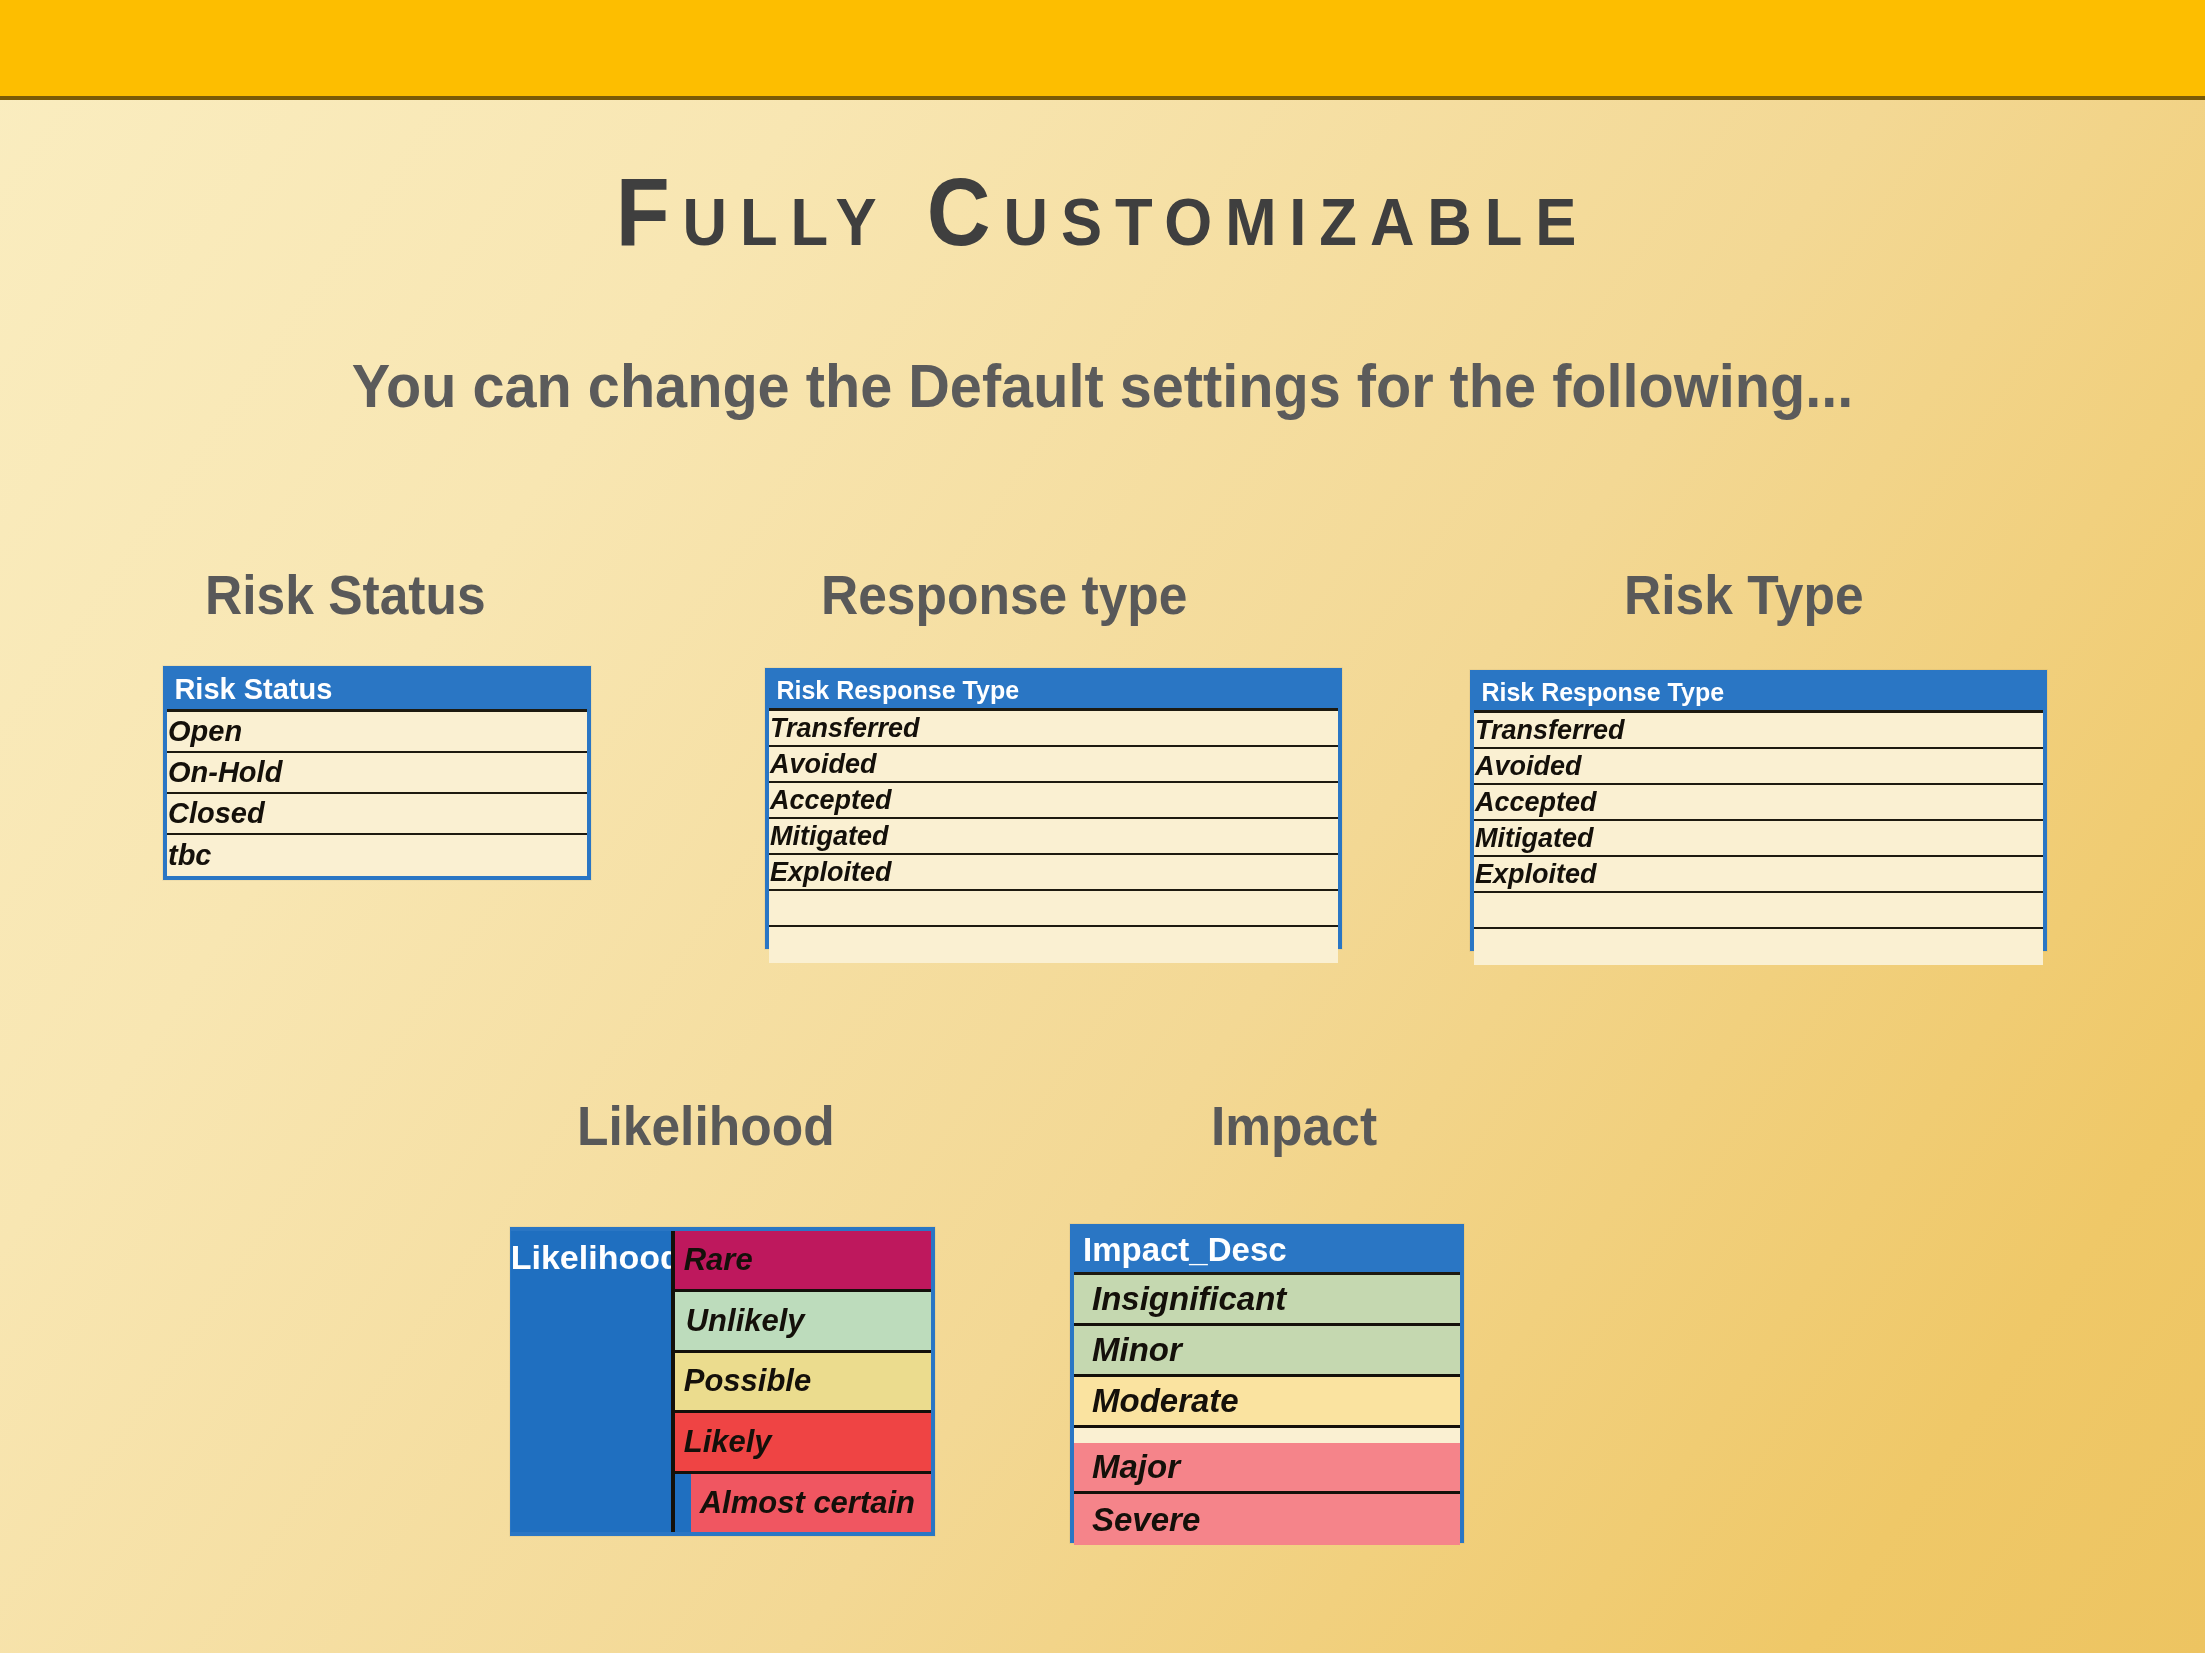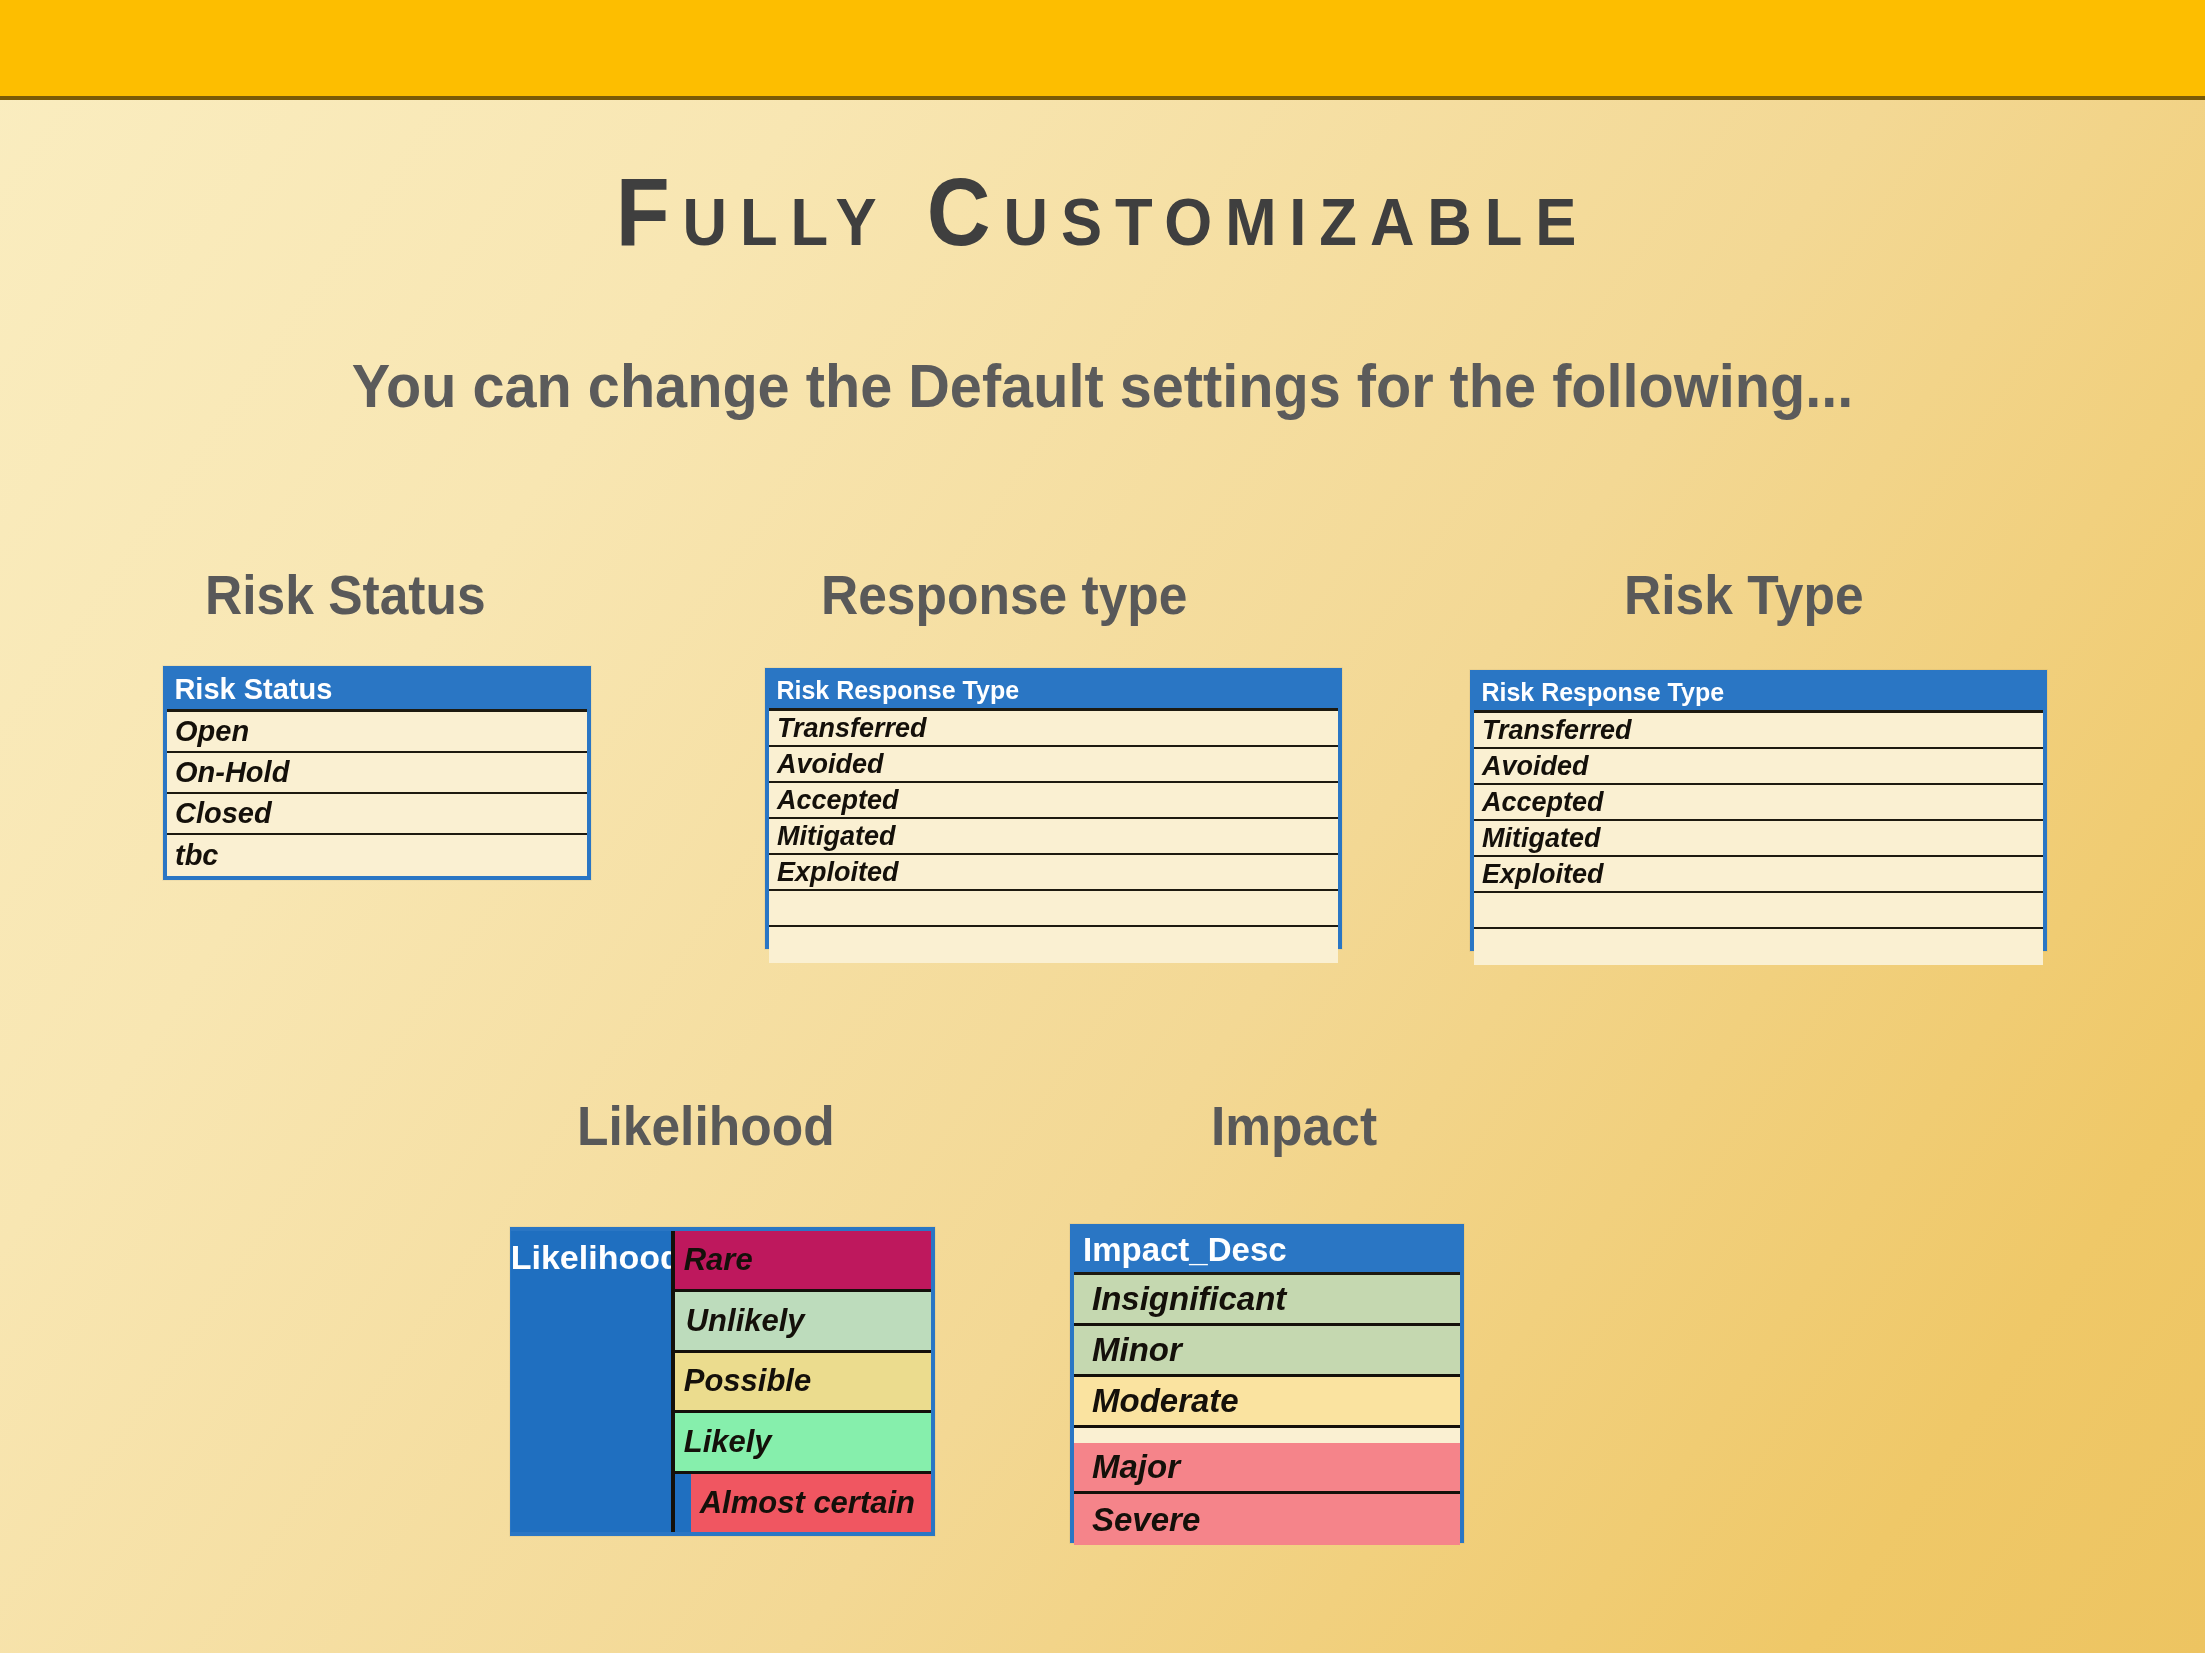--- a/index.html
+++ b/index.html
@@ -106,21 +106,21 @@
     overflow: hidden;
   }
   .xl-row {
     background: #FAF0D2;
     color: #14100A;
     font-family: "Liberation Sans Narrow", "Liberation Sans", sans-serif;
     font-weight: bold;
     font-style: italic;
     display: flex;
     align-items: center;
-    padding-left: 8px;
+    padding-left: 1px;
     box-sizing: border-box;
     border-bottom: 2.5px solid #1D1A10;
     white-space: nowrap;
     overflow: hidden;
   }
   .xl-row:last-child { border-bottom: none; }
 
   
   #tbl-risk-status { left: 163px; top: 666px; width: 428px; height: 214px; }
   #tbl-risk-status .xl-head { height: 42px; font-size: 29px; }
@@ -230,21 +230,21 @@
         <div class="xl-row"></div>
       </div>
   </div>
 
   <div class="xl" id="tbl-likelihood">
     <div class="lk-label">Likelihood</div>
     <div class="lk-values">
         <div class="xl-row" style="background: #be185d; text-align: right;">Rare</div>
         <div class="xl-row" style="background: rgb(189, 220, 188); padding-left: 11px;">Unlikely</div>
         <div class="xl-row" style="background: rgb(235, 220, 142); text-align: center;">Possible</div>
-        <div class="xl-row" style="background: #86efac;">Likely</div>
+        <div class="xl-row" style="background: #ef4444;">Likely</div>
         <div class="xl-row" style="background: rgb(240, 86, 97); margin-left: 16px;">Almost certain</div>
       </div>
   </div>
 
   <div class="xl" id="tbl-impact">
     <div class="xl-head">Impact_Desc</div>
     <div>
         <div class="xl-row" style="background: rgb(197, 216, 176);">Insignificant</div>
         <div class="xl-row" style="background: rgb(197, 216, 176);">Minor</div>
         <div class="xl-row" style="background: rgb(250, 227, 160);">Moderate</div>

